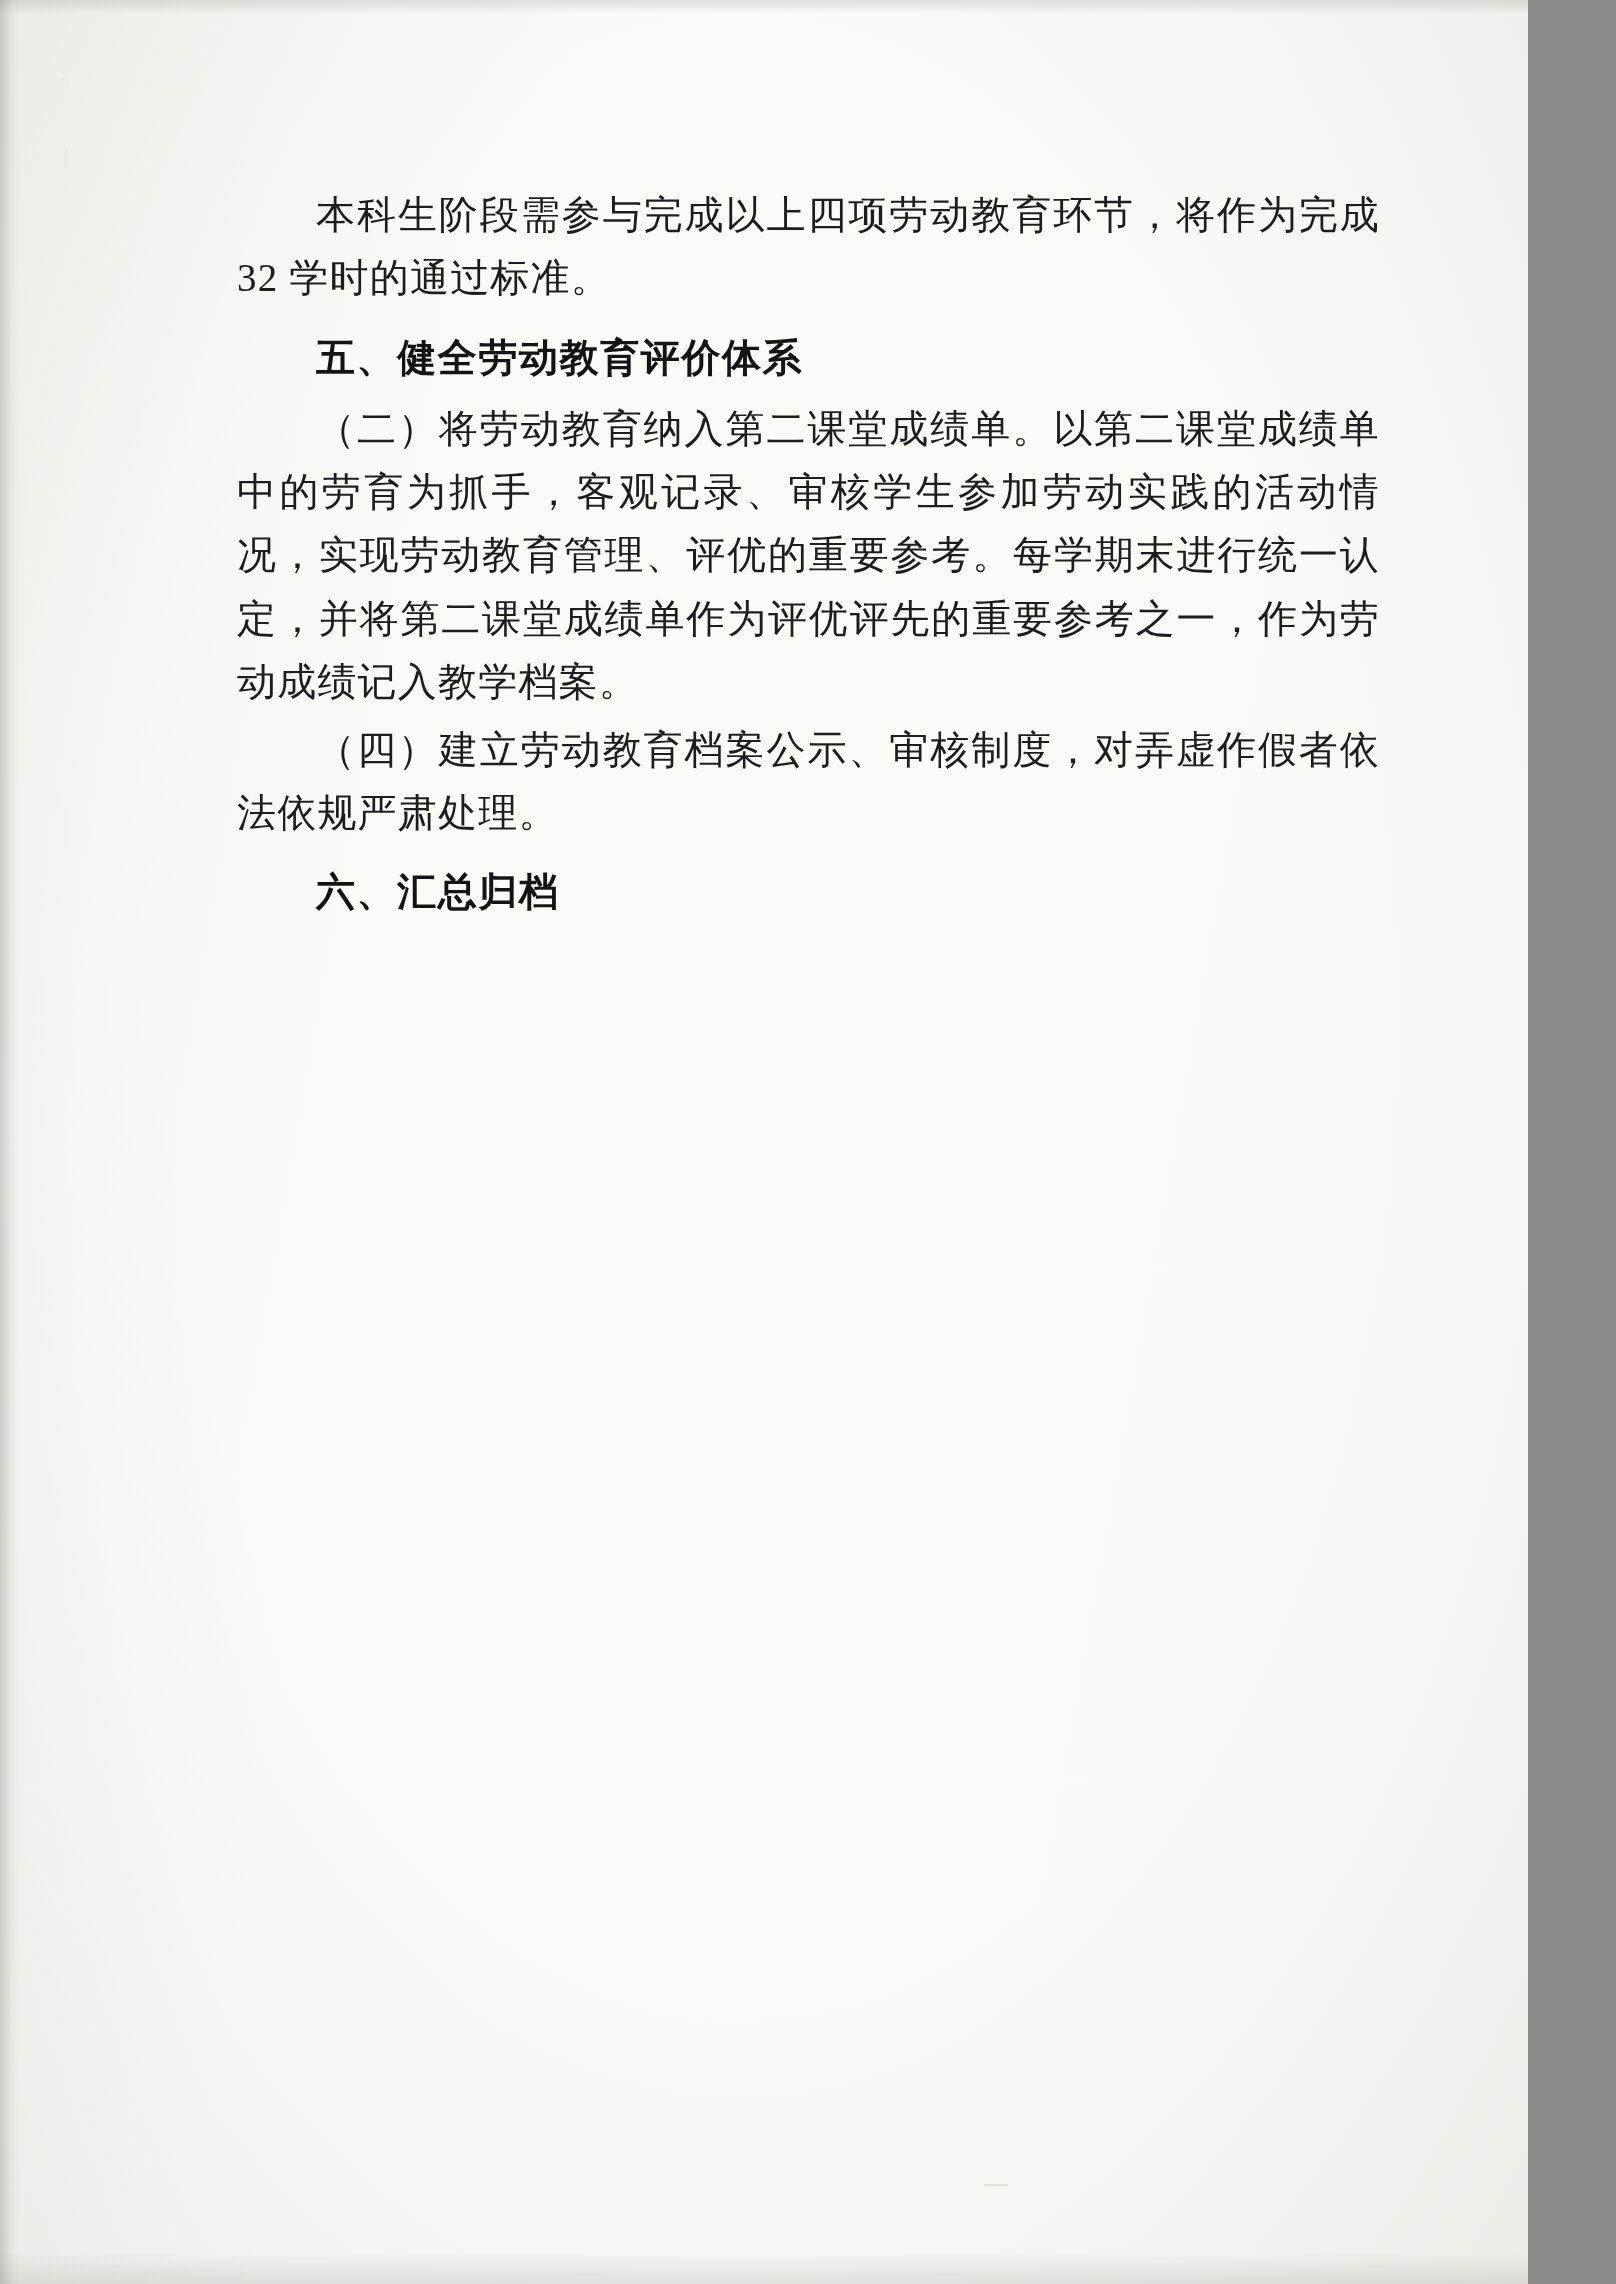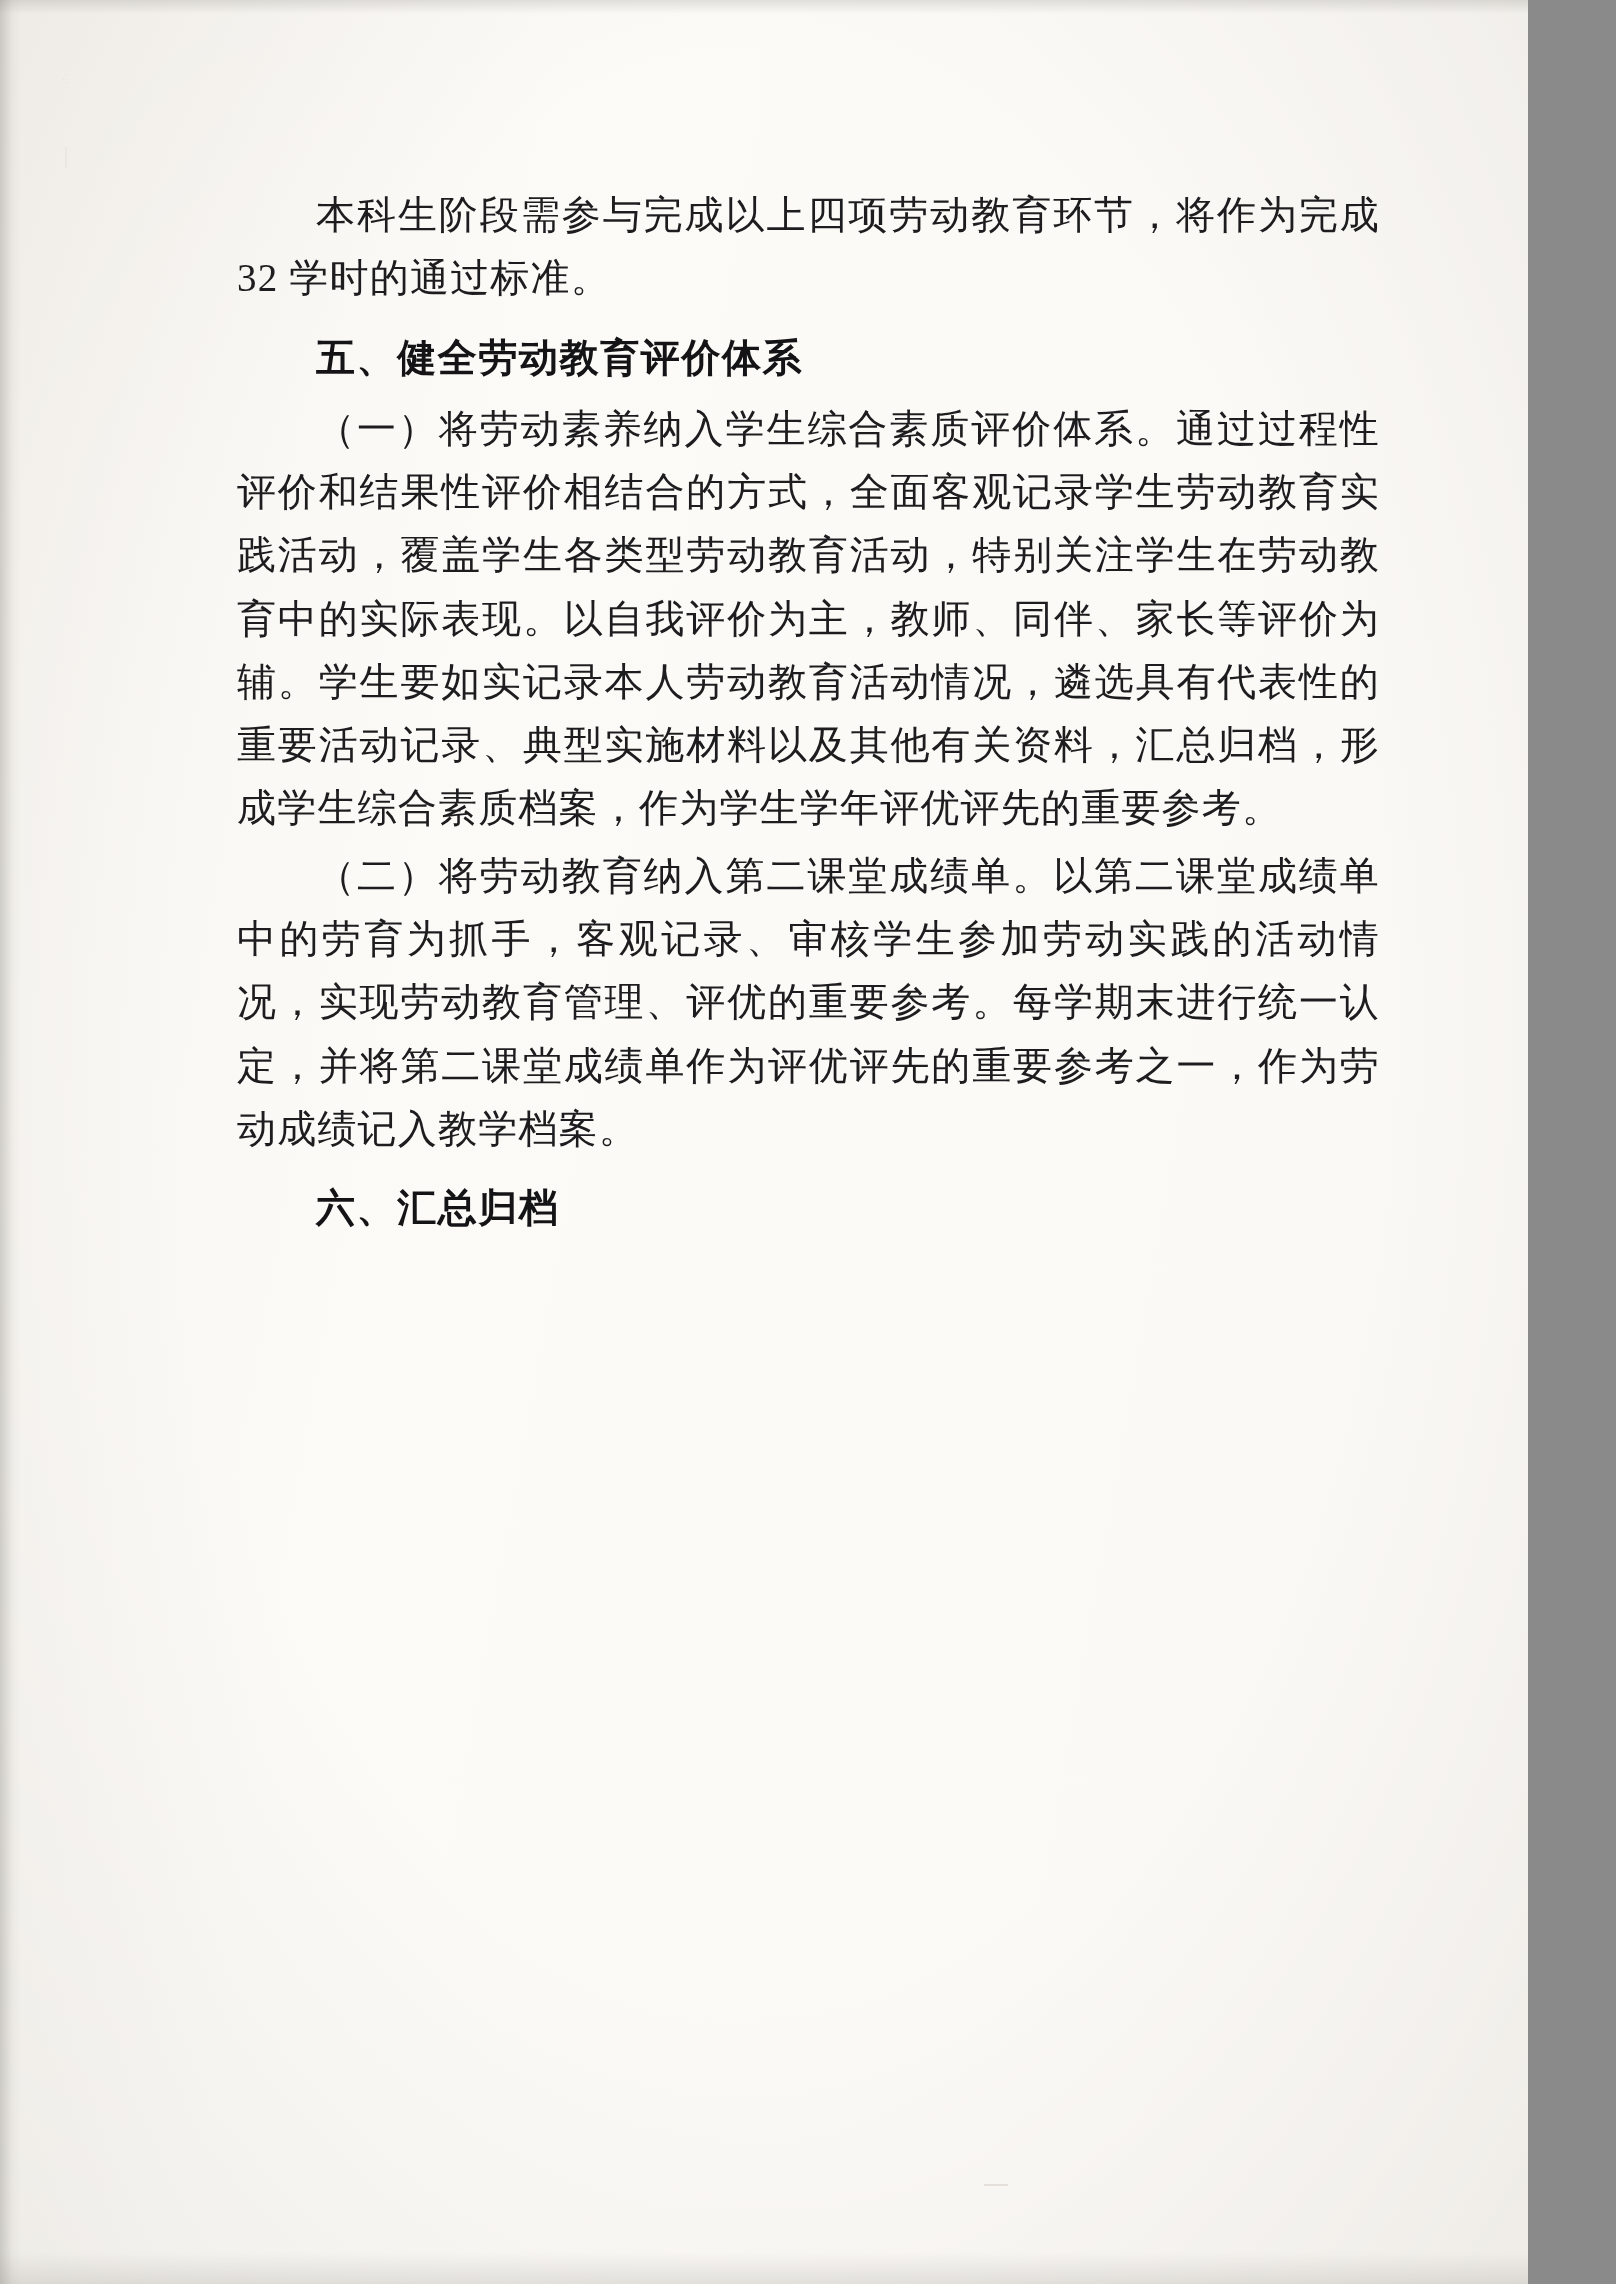--- a/index.html
+++ b/index.html
@@ -110,23 +110,23 @@
   <span class="speck s1">⁖</span>
   <span class="speck s2"></span>
   <span class="speck s3"></span>
 
   <div class="doc-body">
 
     <p class="para indent">本科生阶段需参与完成以上四项劳动教育环节，将作为完成 32 学时的通过标准。</p>
 
     <p class="heading">五、健全劳动教育评价体系</p>
 
-    <p class="para indent">（一）将劳动素养纳入学生综合素质评价体系。通过过程性评价和结果性评价相结合的方式，全面客观记录学生劳动教育实践活动，覆盖学生各类型劳动教育活动，特别关注学生在劳动教育中的实际表现。以自我评价为主，教师、同伴、家长等评价为辅。学生要如实记录本人劳动教育活动情况，遴选具有代表性的重要活动记录、典型实施材料以及其他有关资料，汇总归档，形成学生综合素质档案，作为学生学年评优评先的重要参考。</p>
 
     <p class="para indent">（二）将劳动教育纳入第二课堂成绩单。以第二课堂成绩单中的劳育为抓手，客观记录、审核学生参加劳动实践的活动情况，实现劳动教育管理、评优的重要参考。每学期末进行统一认定，并将第二课堂成绩单作为评优评先的重要参考之一，作为劳动成绩记入教学档案。</p>
 
 
+    <p class="para indent">（四）建立劳动教育档案公示、审核制度，对弄虚作假者依法依规严肃处理。</p>
 
     <p class="heading">六、汇总归档</p>
 
   </div>
 </div>
 
 
 </body></html>

